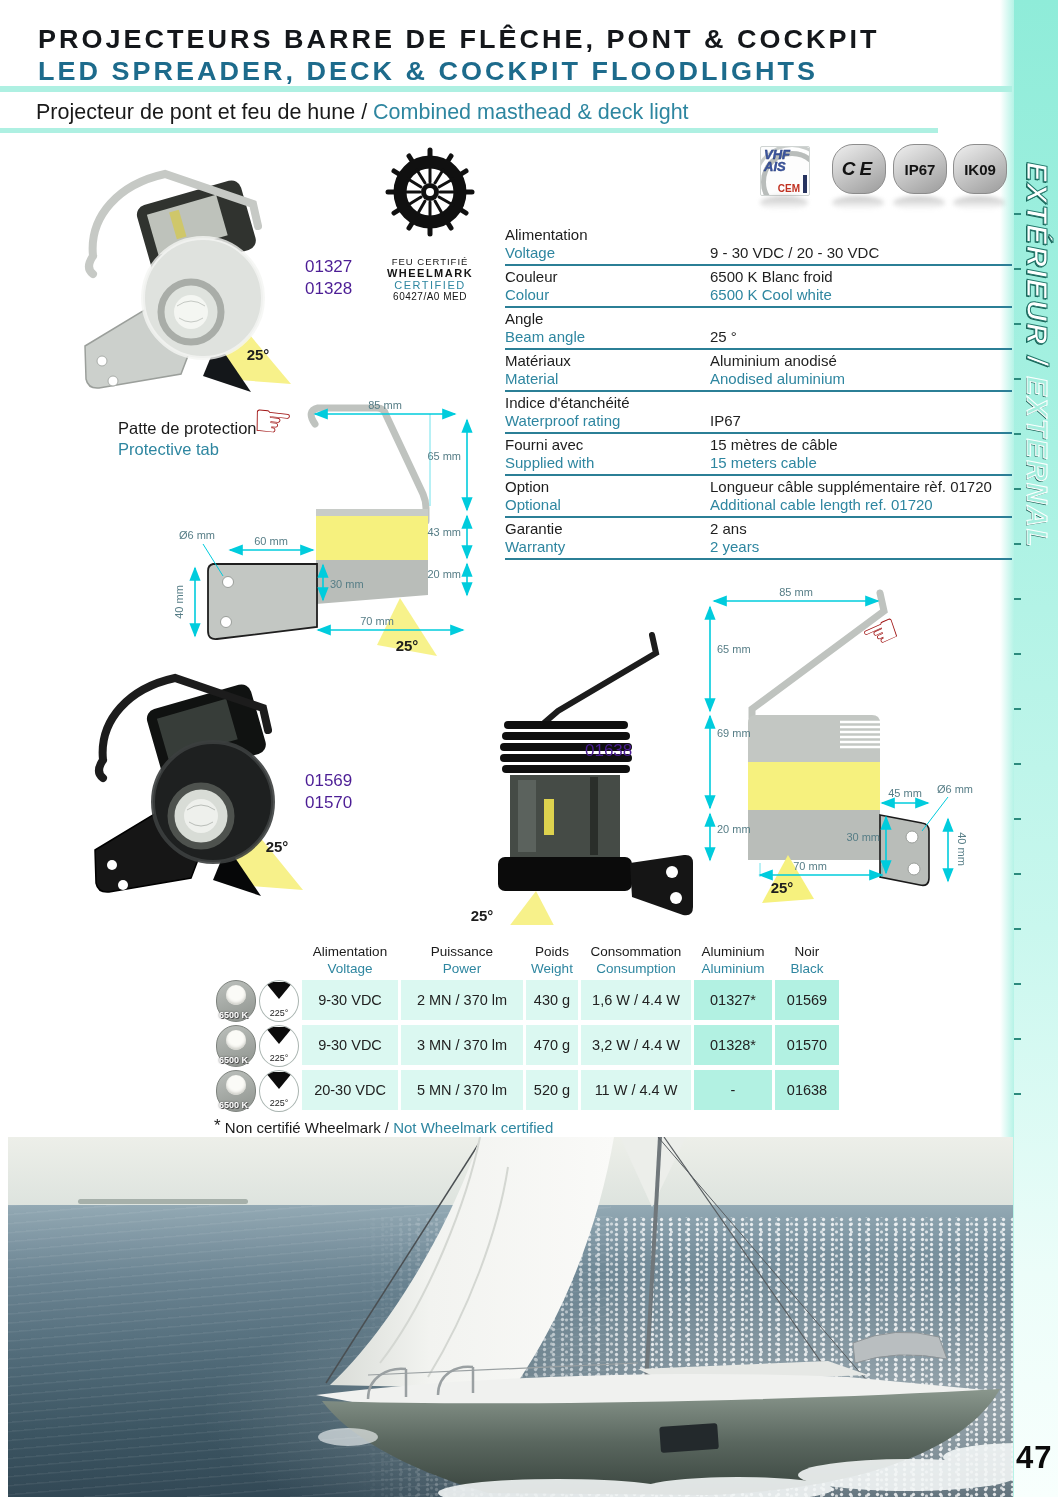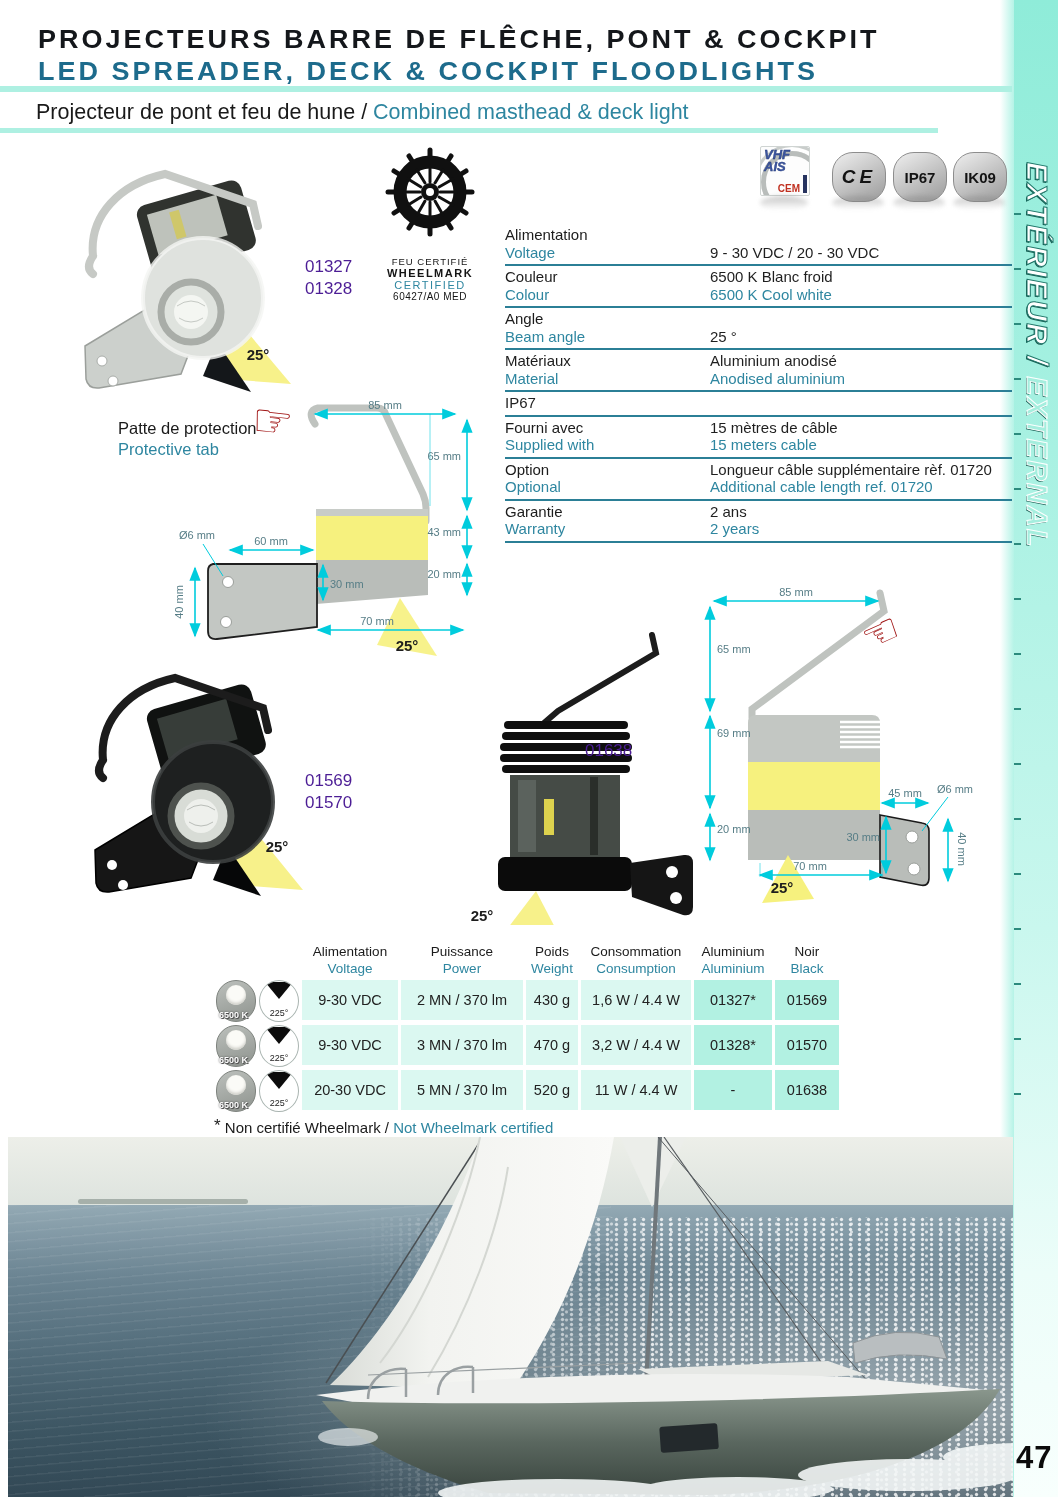--- a/index.html
+++ b/index.html
@@ -31,21 +31,21 @@
   
   .badges{position:absolute;left:760px;top:144px;height:70px;}
   .vhf{position:absolute;left:0;top:2px;width:48px;height:48px;background:#fdfdfd;
     border:1px solid #cfd4d2;border-radius:2px;overflow:hidden;}
   .vhf .dial{position:absolute;right:-14px;top:4px;width:52px;height:52px;border-radius:50%;
     border:5px solid #b9bdbb;box-shadow:0 0 0 4px #fff,0 0 0 7px #c9cdcb;}
   .vhf .word{position:absolute;left:3px;top:2px;font-size:13px;line-height:12px;font-weight:bold;
     font-style:italic;color:#3c55a0;-webkit-text-stroke:.4px #233a78;}
   .vhf .cem{position:absolute;right:9px;bottom:1px;font-size:10px;font-weight:bold;color:#c03020;}
   .vhf .bar{position:absolute;right:2px;bottom:2px;width:4px;height:18px;background:#27335f;}
-  .badge{position:absolute;top:8px;width:52px;height:48px;border-radius:21px;
+  .badge{position:absolute;top:0;width:52px;height:48px;border-radius:21px;
     background:linear-gradient(150deg,#efefef 0%,#c9c9c9 45%,#9b9b9b 100%);
     border:1px solid #8d8d8d;display:flex;align-items:center;justify-content:center;
     font-weight:bold;color:#131313;}
   .badge.b1{left:72px;font-size:19px;letter-spacing:4px;font-style:italic;}
   .badge.b2{left:133px;font-size:15px;}
   .badge.b3{left:193px;font-size:15px;}
   .badge-refl{position:absolute;top:52px;width:52px;height:14px;border-radius:50%;
     background:linear-gradient(180deg,rgba(130,130,130,.45),rgba(130,130,130,0));filter:blur(2px);}
   .r1{left:72px;} .r2{left:133px;} .r3{left:193px;} .r0{left:0;width:48px;}
   
@@ -260,20 +260,24 @@
       <div class="spec-lbl">
           <span class="lf">Matériaux</span>
           <span class="le">Material</span>
         </div>
       <div class="spec-val">
           <span class="v1">Aluminium anodisé</span>
           <span class="v2">Anodised aluminium</span>
         </div>
     </div>
     <div class="spec-row">
+      <div class="spec-lbl">
+          <span class="lf">Indice d'étanchéité</span>
+          <span class="le">Waterproof rating</span>
+        </div>
       <div class="spec-val single">
           <span class="v2">IP67</span>
         </div>
     </div>
     <div class="spec-row">
       <div class="spec-lbl">
           <span class="lf">Fourni avec</span>
           <span class="le">Supplied with</span>
         </div>
       <div class="spec-val">

